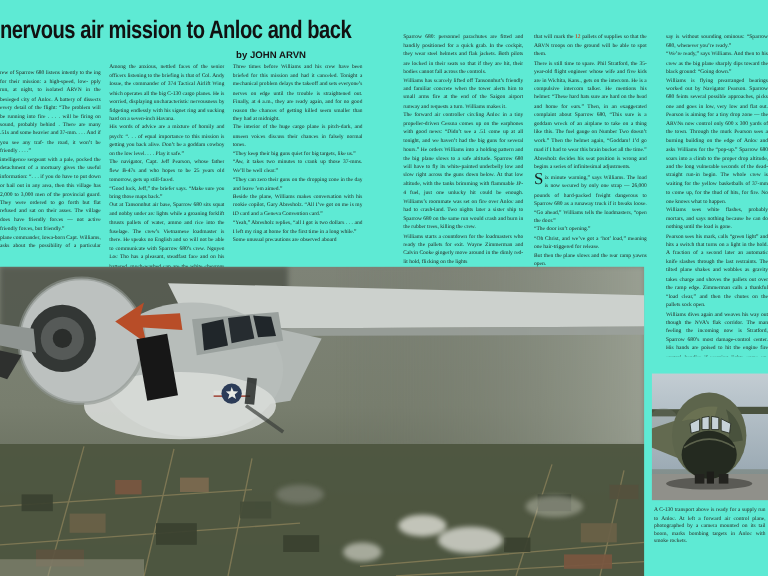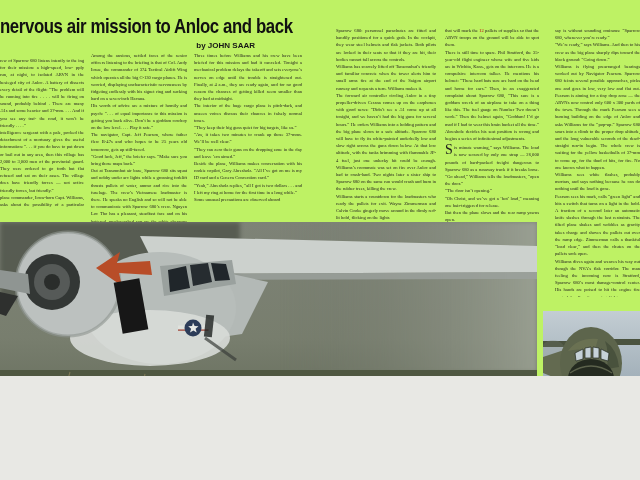--- a/index.html
+++ b/index.html
@@ -1,16 +1,16 @@
 <!DOCTYPE html>
 <html><head>
 <meta charset="utf-8">
 <style>
   html,body{margin:0;padding:0;background:#e8e8e4;}
-  .page{position:relative;width:640px;height:376px;background:#bef264;overflow:hidden;
+  .page{position:relative;width:640px;height:480px;background:#5eead4;overflow:hidden;
         font-family:"Liberation Serif", serif;color:#1c1c1c;}
   .headline{position:absolute;left:0;top:14px;margin:0;font-family:"Liberation Sans",sans-serif;
         font-weight:bold;font-size:21px;letter-spacing:-0.5px;color:#111;white-space:nowrap;
         transform:scaleX(.80);transform-origin:left top;}
   .byline{position:absolute;left:143px;top:41px;width:112px;text-align:right;
         font-family:"Liberation Sans",sans-serif;font-weight:bold;font-size:8px;color:#161616;}
   .col{position:absolute;font-size:4.6px;line-height:7.2px;text-align:justify;
         overflow:hidden;white-space:pre-line;color:#26241f;}
   .c1{left:0;top:57px;width:84px;height:150px;}
   .c2{left:91px;top:52px;width:96px;height:172px;}
@@ -29,21 +29,21 @@
   figure{margin:0;padding:0;}
   .soft{filter:blur(.6px);}
   .softer{filter:blur(2px);}
 </style>
 </head>
 <body>
 
 <div class="page">
 
   <h1 class="headline">nervous air mission to Anloc and back</h1>
-  <div class="byline">by JOHN SAAR</div>
+  <div class="byline">by JOHN ARVN</div>
 
   <div class="col c1">rew of Sparrow 680 listens intently to the ing for their mission: a high-speed, low- pply run, at night, to isolated ARVN in the besieged city of Anloc. A battery of dissects every detail of the flight: “The problem will be running into fire . . . . will be firing on sound, probably behind . There are many .51s and some heavier and 37-mm. . . . And if you see any traf- the road, it won’t be friendly . . . .”
 intelligence sergeant with a pale, pocked the detachment of a mortuary gives the useful information: “. . . if you do have to put down or bail out in any area, then this village has 2,000 to 3,000 men of the provincial guard. They were ordered to go forth but flat refused and sat on their asses. The village does have friendly forces — not active friendly forces, but friendly.”
 plane commander, Iowa-born Capt. Williams, asks about the possibility of a particular alternative landing field. “It is under heavy attack right now,” Williams is told.</div>
   <div class="col c2">Among the anxious, nettled faces of the senior officers listening to the briefing is that of Col. Andy Iosue, the commander of 374 Tactical Airlift Wing which operates all the big C-130 cargo planes. He is worried, displaying uncharacteristic nervousness by fidgeting endlessly with his signet ring and sucking hard on a seven-inch Havana.
 His words of advice are a mixture of homily and psych: “. . . of equal importance to this mission is getting you back alive. Don’t be a goddam cowboy on the low level. . . . Play it safe.”
 The navigator, Capt. Jeff Pearson, whose father flew B-47s and who hopes to be 25 years old tomorrow, gets up still-faced.
 “Good luck, Jeff,” the briefer says. “Make sure you bring those maps back.”
 Out at Tansonnhut air base, Sparrow 680 sits squat and nobby under arc lights while a groaning forklift thrusts pallets of water, ammo and rice into the fuselage. The crew’s Vietnamese loadmaster is there. He speaks no English and so will not be able to communicate with Sparrow 680’s crew. Nguyen Loc Tho has a pleasant, steadfast face and on his battered, much-washed cap are the white chevrons of a paratroop sergeant.</div>
   <div class="col c3">Three times before Williams and his crew have been briefed for this mission and had it canceled. Tonight a mechanical problem delays the takeoff and sets everyone’s nerves on edge until the trouble is straightened out. Finally, at 4 a.m., they are ready again, and for no good reason the chances of getting killed seem smaller than they had at midnight.

